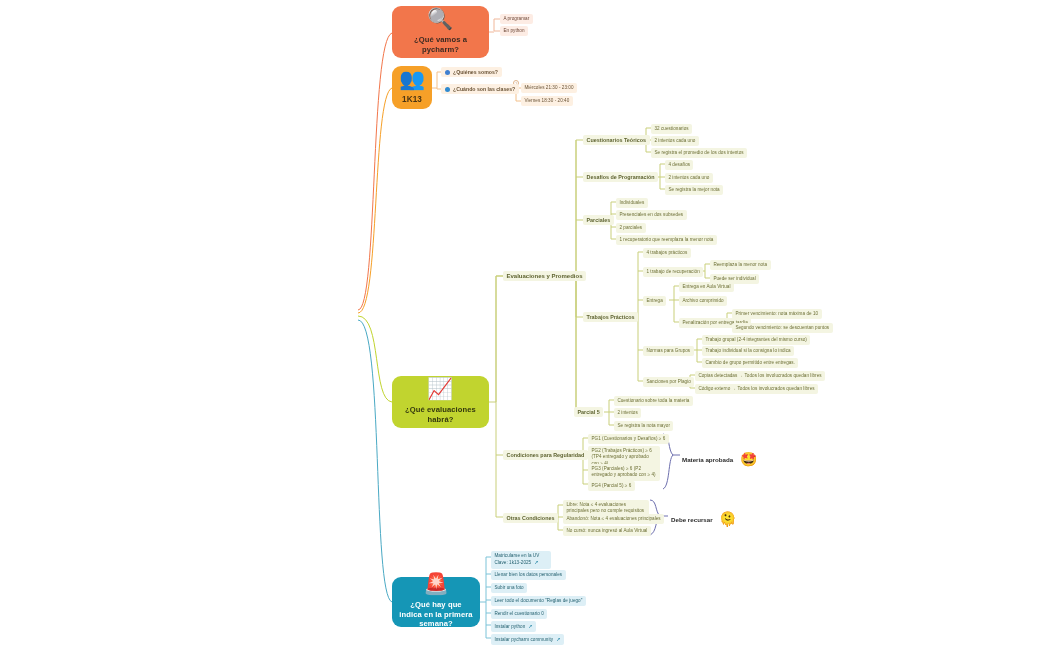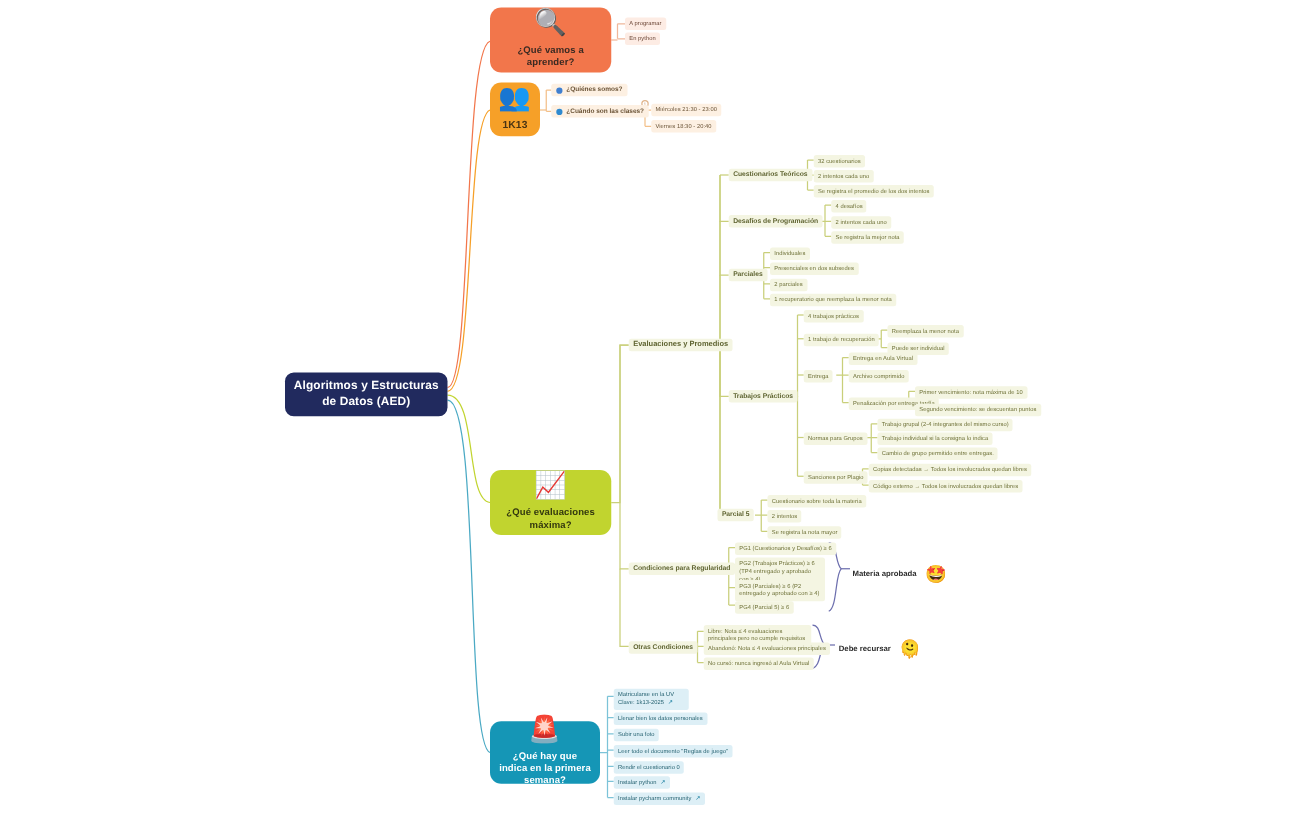--- a/index.html
+++ b/index.html
@@ -169,27 +169,24 @@
       <path d="M558 505 L 563 505 M558 517 L 563 517 M558 530 L 563 530" stroke="#c9cf7a"></path>
 
       <path d="M650 500 C 657 500, 655 512, 660 516 C 655 520, 657 532, 650 535" stroke="#6d6fae"></path>
       <path d="M660 516 L 668 516" stroke="#6d6fae"></path>
 
       <path d="M480 602 L 486 602 L 486 557 M486 602 L 486 638" stroke="#7cc3d8"></path>
       <path d="M486 557 L 491 557 M486 574 L 491 574 M486 587 L 491 587 M486 600 L 491 600 M486 613 L 491 613 M486 625 L 491 625 M486 638 L 491 638" stroke="#7cc3d8"></path>
     </g>
   </svg>
 
-  <div class="central">
-    <span>Algoritmos y Estructuras de Datos (AED)</span>
-  </div>
 
   <div class="branch" id="n-aprender">
     <span class="bicon">🔍</span>
-    <span class="blabel">¿Qué vamos a aprender?</span>
+    <span class="blabel">¿Qué vamos a pycharm?</span>
   </div>
   <div class="chip orange" style="left:500px; top:14px;">A programar</div>
   <div class="chip orange" style="left:500px; top:26px;">En python</div>
 
   <div class="branch" id="n-1k13">
     <span class="bicon">👥</span>
     <span class="blabel">1K13</span>
   </div>
   <div class="qrow" style="left:441px; top:67px;">
     <span class="dot b"></span>
@@ -198,21 +195,21 @@
   <div class="hollow" style="left:513px; top:80px;">1</div>
   <div class="qrow" style="left:441px; top:84px;">
     <span class="dot g"></span>
     <span>¿Cuándo son las clases?</span>
   </div>
   <div class="chip peach" style="left:521px; top:83px;">Miércoles 21:30 - 23:00</div>
   <div class="chip peach" style="left:521px; top:96px;">Viernes 18:30 - 20:40</div>
 
   <div class="branch" id="n-eval">
     <span class="bicon">📈</span>
-    <span class="blabel">¿Qué evaluaciones máxima?</span>
+    <span class="blabel">¿Qué evaluaciones habrá?</span>
   </div>
 
   <div class="olabel lg" style="left:503px; top:271px;">Evaluaciones y Promedios</div>
 
   <div class="olabel" style="left:583px; top:135px;">Cuestionarios Teóricos</div>
   <div class="chip olive" style="left:651px; top:124px;">32 cuestionarios</div>
   <div class="chip olive" style="left:651px; top:136px;">2 intentos cada uno</div>
   <div class="chip olive" style="left:651px; top:148px;">Se registra el promedio de los dos intentos</div>
 
   <div class="olabel" style="left:583px; top:172px;">Desafíos de Programación</div>

